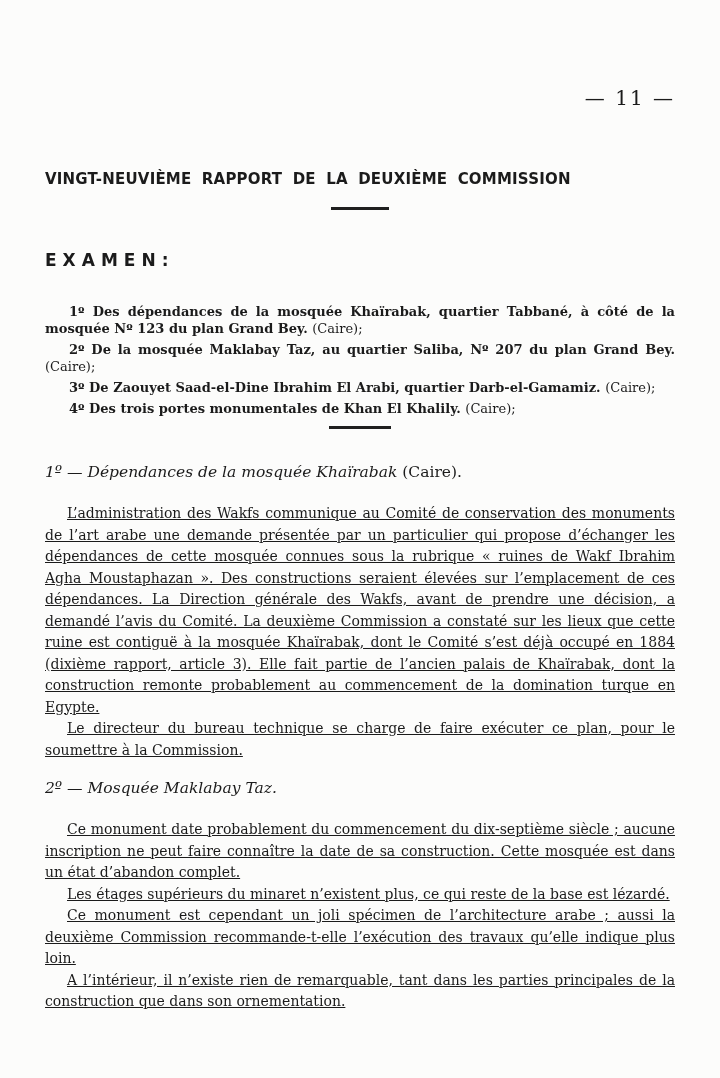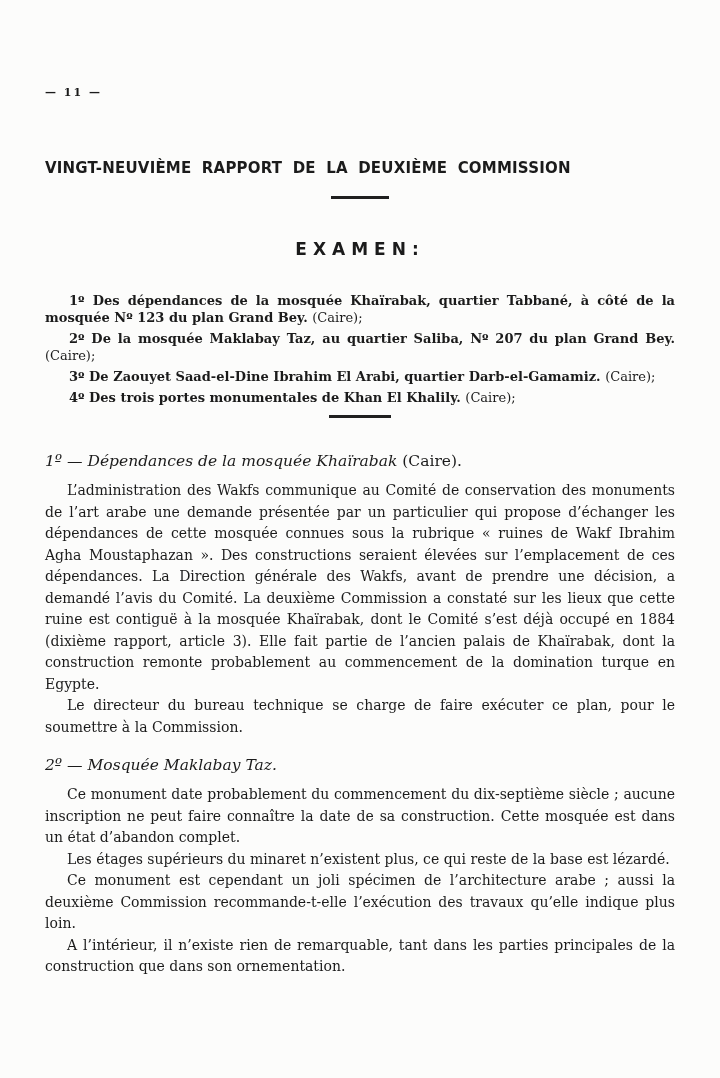--- a/index.html
+++ b/index.html
@@ -11,23 +11,23 @@
   .page {
     position: relative;
     width: 720px; height: 1078px;
     box-sizing: border-box;
     background: #fcfcfb;
     color: #1b1b1b;
     padding: 86px 45px 0 45px;
     overflow: hidden;
   }
   .page-number {
-    text-align: left;
-    font-weight: bold;
-    font-size: 11px;
+    text-align: right;
+    font-weight: normal;
+    font-size: 20px;
     letter-spacing: 2px;
   }
   .report-title {
     margin-top: 60px;
     text-align: left;
     font-family: "DejaVu Sans", sans-serif;
     font-weight: bold;
     font-size: 15px;
     letter-spacing: 0.2px;
     word-spacing: 5px;
@@ -35,21 +35,20 @@
   }
   .rule {
     height: 3px;
     background: #1f1f1f;
     margin-left: auto; margin-right: auto;
   }
   .rule-title { width: 58px; margin-top: 19px; }
   .rule-list  { width: 62px; margin-top: 9px; }
   .examen-heading {
     margin-top: 40px;
-    text-align: center;
     font-family: "DejaVu Sans", sans-serif;
     font-weight: bold;
     font-size: 17px;
     letter-spacing: 6px;
   }
   .examen-list {
     margin-top: 33px;
     font-size: 13px;
     font-weight: bold;
     line-height: 17px;
@@ -60,21 +59,21 @@
     text-indent: 24px;
   }
   .plain { font-weight: normal; }
   .section-heading {
     margin-top: 34px;
     font-size: 15.5px;
     font-style: italic;
   }
   .section-heading .plain-part { font-style: normal; }
   .section-heading.second { margin-top: 18px; }
-  .body-block { margin-top: 10px; }
+  .body-block { margin-top: 22px; text-decoration: underline; }
   .body-para {
     margin: 0;
     font-size: 14px;
     line-height: 21.5px;
     text-align: justify;
     text-indent: 22px;
   }
 </style>
 </head>
 <body>

